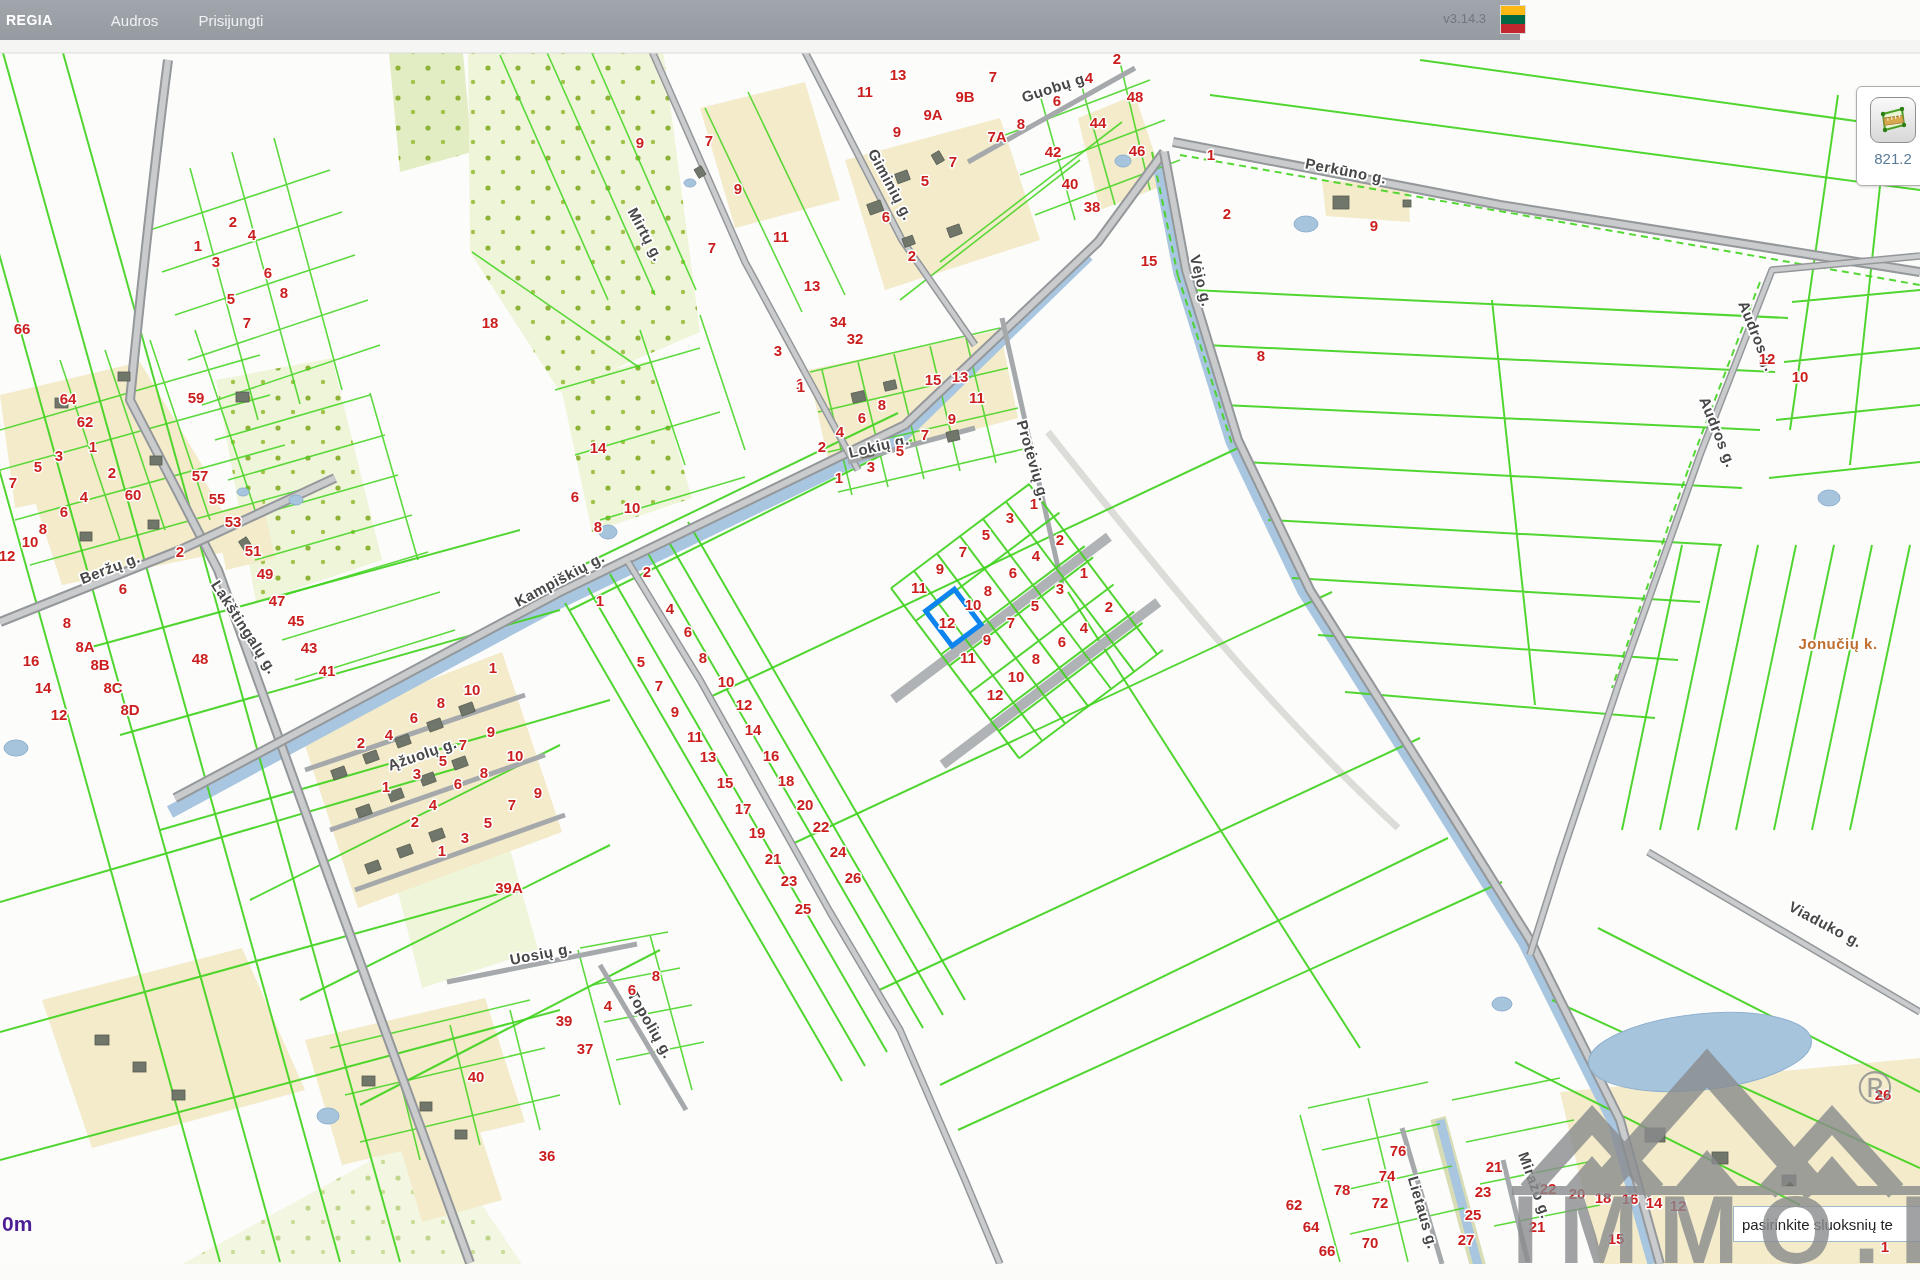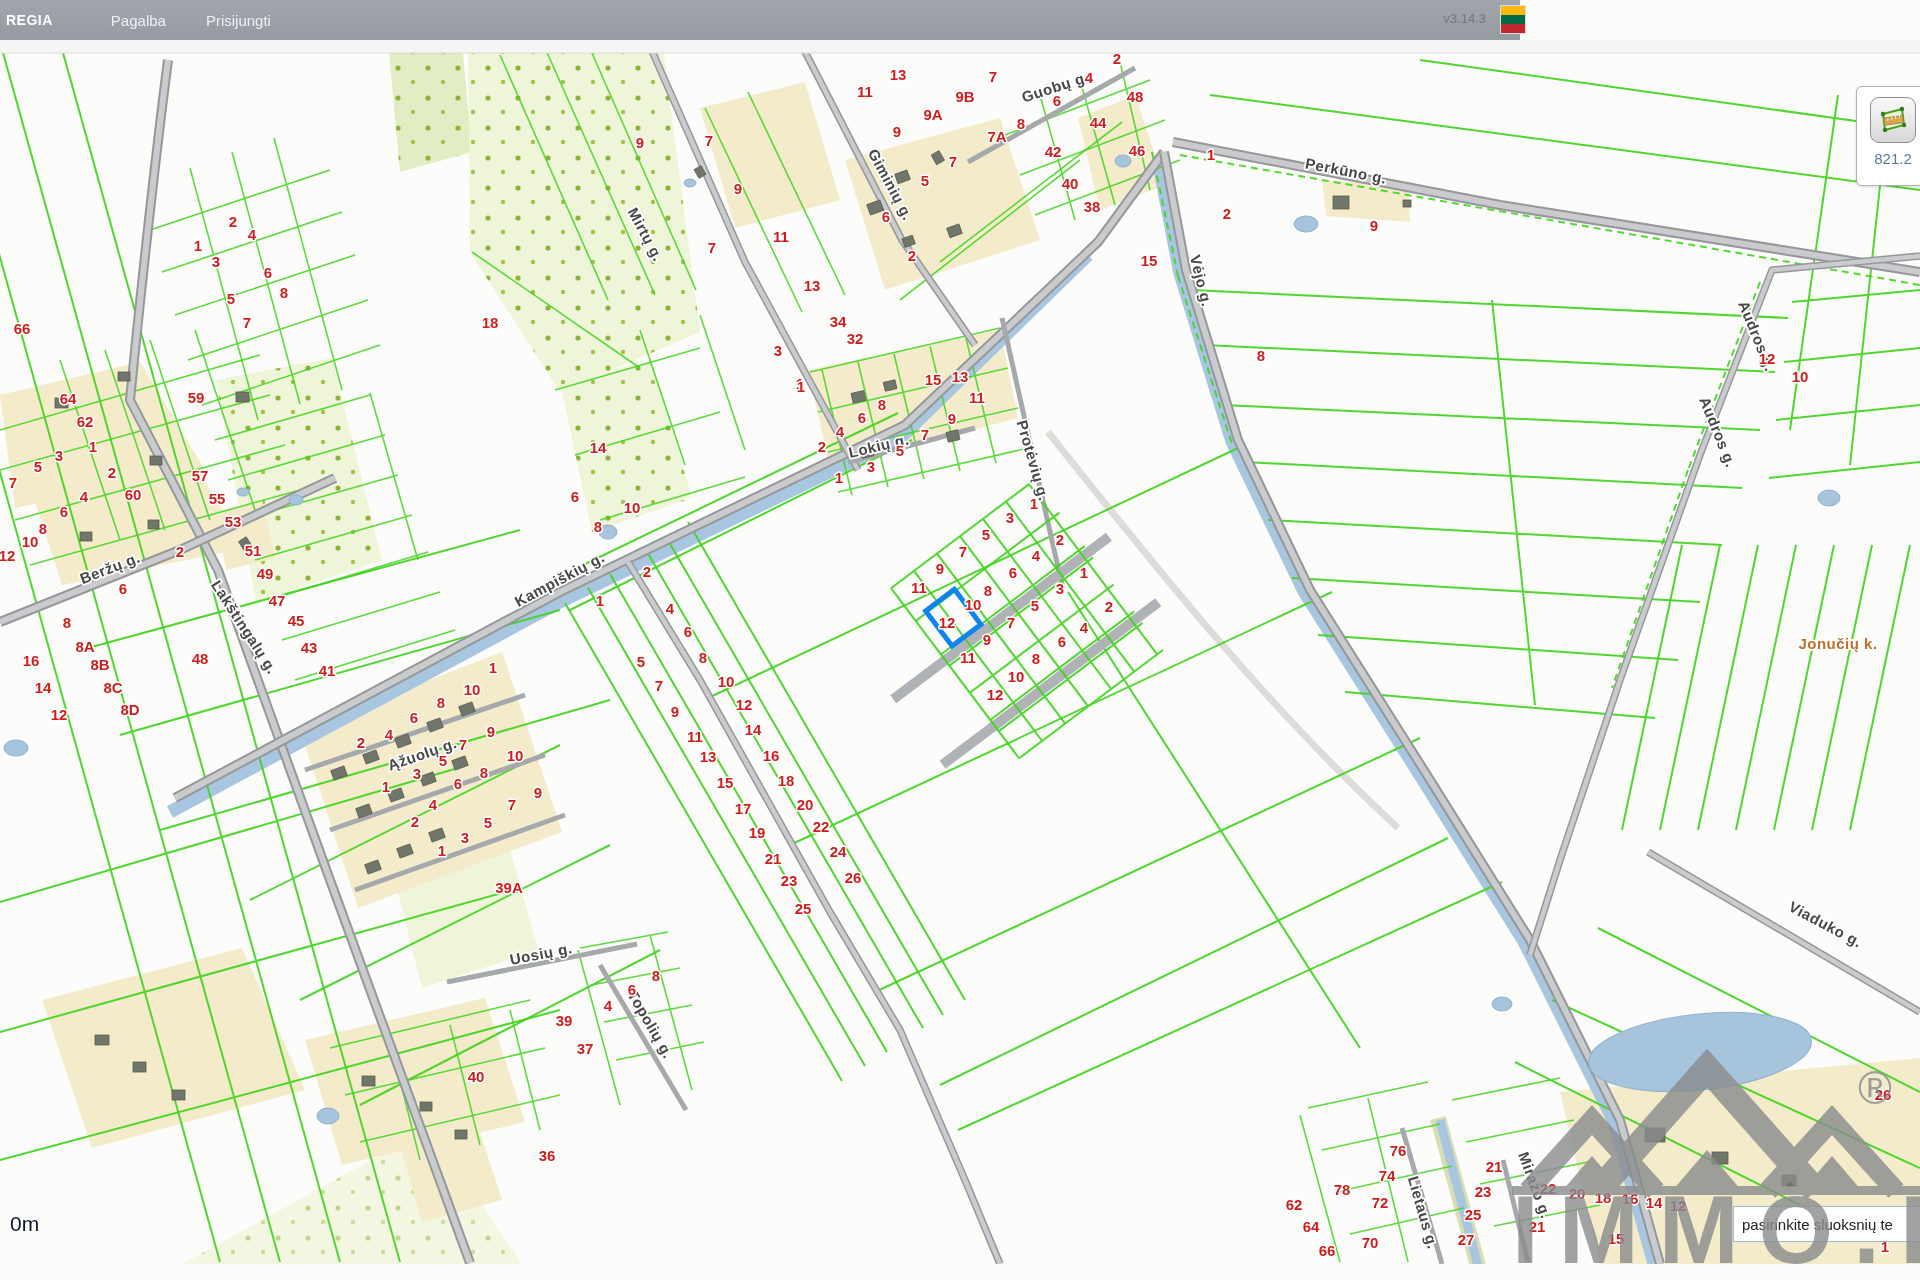--- a/index.html
+++ b/index.html
@@ -40,21 +40,21 @@
   .canal2{stroke:#a9c6e0;stroke-width:9;fill:none}
   .khaki{stroke:#d9ddb6;stroke-width:16;fill:none}
   .beige{fill:#f3ebca;stroke:none}
   .orch{fill:#eef5d8}
   .orchd{fill:#e3edc4}
   .pale{fill:#f3f7e2}
   .bld{fill:#70766a;stroke:#585e52;stroke-width:.8}
   .pond{fill:#a7c4dd;stroke:#8fb0cf;stroke-width:1}
 
   
-  .scale-label{position:absolute;left:10px;top:1172px;font-size:21px;font-weight:normal;color:#0f172a;
+  .scale-label{position:absolute;left:2px;top:1172px;font-size:21px;font-weight:bold;color:#4c1d95;
                text-shadow:0 0 3px #fff,0 0 3px #fff;z-index:40}
 
   
   .measure-widget{position:absolute;left:1856px;top:86px;width:74px;height:100px;background:#fff;
                   border:1px solid #b0b0b0;border-radius:6px;box-shadow:0 1px 3px rgba(0,0,0,.15);
                   z-index:45;text-align:center;padding-top:10px}
   .measure-btn{width:46px;height:46px;margin:0 auto;border:1.5px solid #8f8f8f;border-radius:9px;
                background:linear-gradient(#fafafa,#d7d7d7);display:flex;align-items:center;
                justify-content:center;cursor:pointer}
   .measure-value{margin-top:7px;font-size:15px;color:#5a7b97}
@@ -69,21 +69,21 @@
   .wm-shape{fill:#8a8c8e}
   .wm-stroke{stroke:#8a8c8e;fill:none}
   .wm-text{font:700 96px "Liberation Sans",sans-serif;fill:#8a8c8e;letter-spacing:20px}
   .wm-reg{font:400 46px "Liberation Sans",sans-serif;fill:#8a8c8e}
 </style>
 </head>
 <body>
 
 <header class="topbar">
   <span class="logo">REGIA</span>
-  <span class="menu-item">Pagalba</span>
+  <span class="menu-item">Audros</span>
   <span class="menu-item">Prisijungti</span>
   <span class="version">v3.14.3</span>
   <span class="flag">
       <i style="background: rgb(253, 185, 19);"></i>
       <i style="background: rgb(0, 106, 68);"></i>
       <i style="background: rgb(193, 39, 45);"></i>
     </span>
 </header>
 
 <div class="map">

